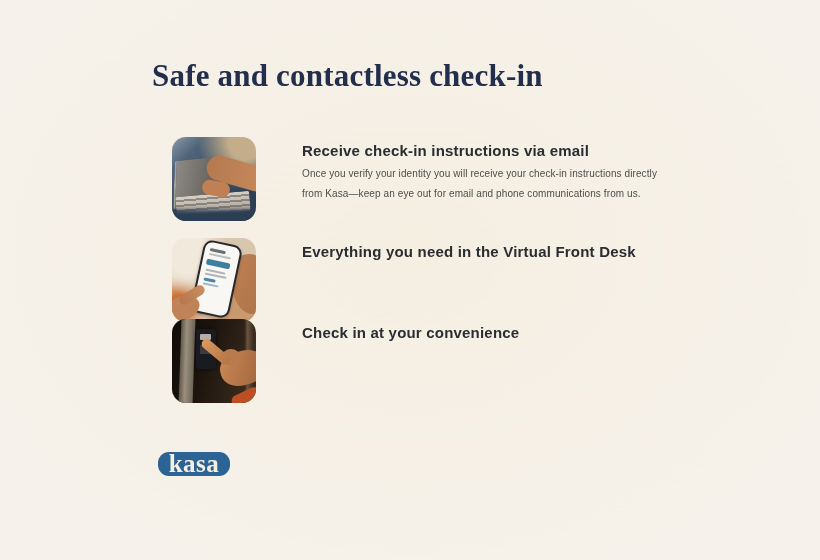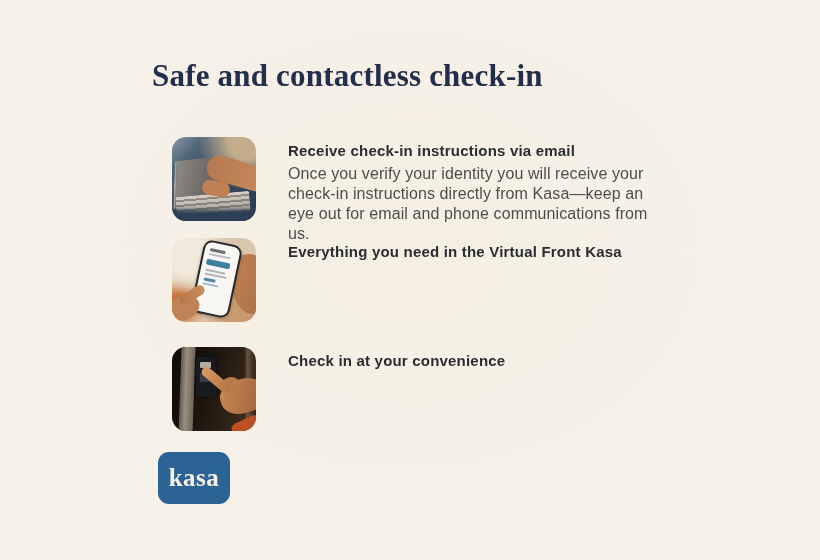--- a/index.html
+++ b/index.html
@@ -15,38 +15,38 @@
 
   
   .page-title {
     position:absolute; left:152px; top:58px; margin:0;
     font-family:"Liberation Serif", serif;
     font-weight:700; font-size:31px; line-height:1.15;
     color:#232e4d; letter-spacing:0.2px;
   }
 
   
-  .row { position:absolute; left:152px; display:flex; gap:32px;padding-left:20px; }
+  .row { position:absolute; left:152px; display:flex; gap:46px;padding-left:20px; }
   .row-1 { top:137px; }
   .row-2 { top:238px; }
-  .row-3 { top:347px; }
+  .row-3 { top:319px; }
 
   .photo {
     width:84px; height:84px; flex:0 0 84px;
     border-radius:14px; overflow:hidden; position:relative;
   }
   .photo * { position:absolute; }
 
   .txt { width:374px; padding-top:5px; }
   .feature-heading {
     margin:0 0 5px; font-size:15px; font-weight:700;
     color:#2a2d31; letter-spacing:0.2px;
   }
   .feature-body {
-    margin:0; font-size:16px; line-height:20px;
+    margin:0; font-size:10px; line-height:20px;
     color:#4c4f49; letter-spacing:0.1px;
   }
 
   
   .p1 {
     background:
       radial-gradient(circle at 88% 6%, #c3ad8b 0 16%, rgba(195,173,139,0) 44%),
       linear-gradient(135deg, #8a99a8 0%, #51657a 20%, #3b4f64 45%, #2f4257 75%, #2a3c51 100%);
   }
   .p1-screen {
@@ -145,21 +145,21 @@
     right:16px; top:30px; width:18px; height:16px; border-radius:50%;
     background:#b97a4c;
   }
   .p3-band {
     right:-5px; bottom:-1px; width:30px; height:13px; border-radius:6px;
     background:#bc4f23; transform:rotate(-25deg);
   }
 
   
   .logo {
-    position:absolute; left:158px; top:452px; width:72px; height:52px;
+    position:absolute; left:158px; top:452px; width:72px; height:24px;
     background:#2b6394; border-radius:11px;
     display:flex; align-items:center; justify-content:center;
   }
   .logo span {
     font-family:"Liberation Serif", serif; font-weight:700;
     font-size:25px; color:#f6efe2; letter-spacing:0.5px;
     line-height:1; padding-bottom:2px;
   }
 </style>
 </head>
@@ -192,21 +192,21 @@
           <span class="pill"></span>
         <span class="l3"></span>
           <span class="l4"></span>
           <span class="l5"></span>
           <span class="l6"></span>
       </div>
       <div class="p2-thumb"></div>
       <div class="p2-finger"></div>
     </div>
     <div class="txt">
-      <p class="feature-heading">Everything you need in the Virtual Front Kasa</p>
+      <p class="feature-heading">Everything you need in the Virtual Front Desk</p>
     </div>
   </div>
 
   <div class="row row-3">
     <div class="photo p3">
       <div class="p3-frame"></div>
       <div class="p3-keypad">
         <i class="kp-label"></i>
           <i class="kp-keys"></i>
       </div>

